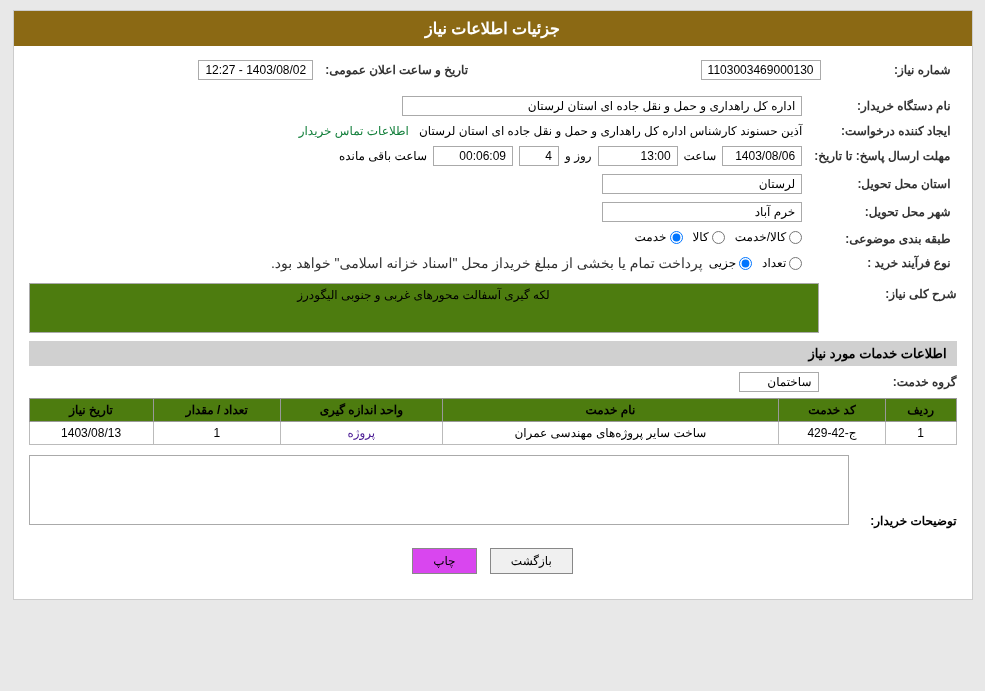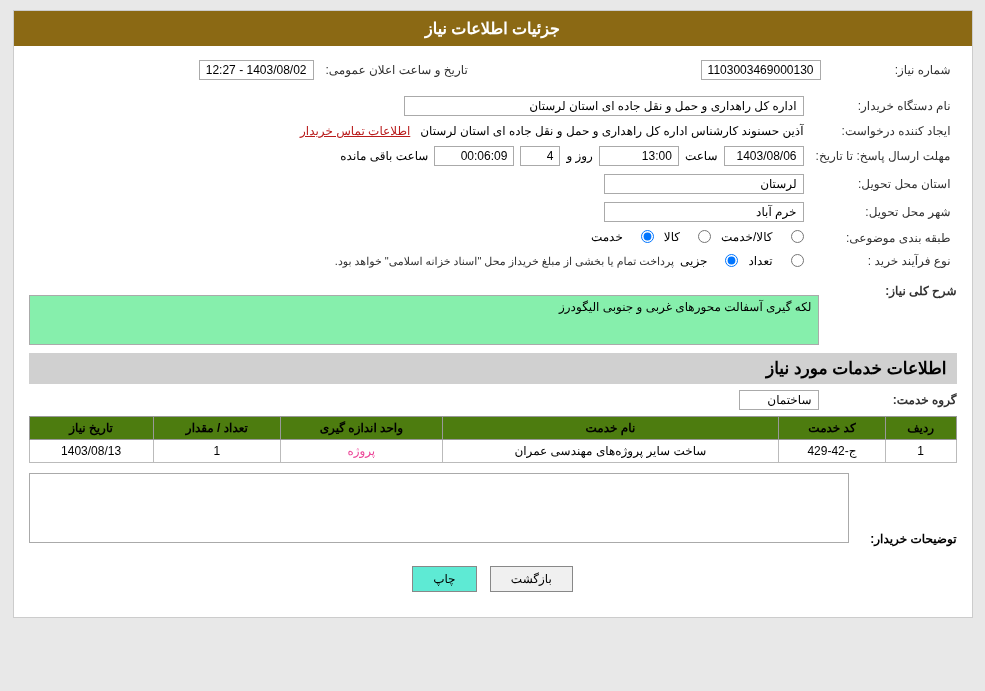--- a/index.html
+++ b/index.html
@@ -32,21 +32,21 @@
       border-collapse: collapse;
       margin-bottom: 8px;
     }
     .info-table td {
       padding: 4px 6px;
       vertical-align: middle;
       white-space: nowrap;
     }
     .label-cell {
       color: #333;
-      font-weight: normal;
+      font-weight: bold;
       text-align: right;
       width: 130px;
     }
     .value-cell {
       text-align: right;
     }
     .input-box {
       border: 1px solid #aaa;
       background: #fff;
       padding: 2px 6px;
@@ -55,35 +55,34 @@
       text-align: right;
     }
     .input-wide {
       min-width: 200px;
     }
     .input-full {
       min-width: 400px;
       margin-left: 32px;
     }
     .link-blue {
-      color: #b91c1c;
-      text-decoration: underline;
+      color: #15803d;
       cursor: pointer;
     }
     .row-inline {
       display: flex;
       align-items: center;
       gap: 6px;
       flex-wrap: nowrap;
     }
     .section-title {
       background: #d0d0d0;
       padding: 5px 10px;
       font-weight: bold;
-      font-size: 17px;
+      font-size: 13px;
       margin: 8px 0 6px 0;
       text-align: right;
     }
     .group-row {
       display: flex;
       align-items: center;
       gap: 8px;
       margin-bottom: 6px;
     }
     .services-table {
@@ -136,39 +135,39 @@
     }
     .btn {
       padding: 5px 20px;
       margin: 0 5px;
       border: 1px solid #888;
       cursor: pointer;
       font-size: 12px;
       font-family: Tahoma, Arial, sans-serif;
     }
     .btn-print {
-      background: #5eead4;
+      background: #d946ef;
     }
     .btn-back {
       background: #f0f0f0;
       text-align: right;
     }
     .radio-group {
       display: inline-flex;
       align-items: center;
       gap: 10px;
     }
     .radio-item {
       display: inline-flex;
-      align-items: flex-start;
-      gap: 18px;
+      align-items: flex-end;
+      gap: 3px;
     }
     .notice-text {
       color: #333;
-      font-size: 11px;
+      font-size: 14px;
       margin-left: 17px;
     }
   </style>
 </head>
 <body>
 
 <div class="page-container">
   <div class="page-header">
     <span>جزئیات اطلاعات نیاز</span>
   </div>
@@ -269,21 +268,21 @@
             <span class="notice-text">پرداخت تمام یا بخشی از مبلغ خریداز محل "اسناد خزانه اسلامی" خواهد بود.</span>
           </div>
         </td>
       </tr>
     </tbody>
       </table>
 
     <div style="display:flex; align-items:flex-start; gap:8px; margin-bottom:8px;">
       <span class="label-cell" style="min-width:130px; padding-top:4px; font-weight:bold;">شرح کلی نیاز:</span>
       <div style="flex:1;">
-        <div style="border:1px solid #aaa; min-height:50px; padding:4px 6px; background:#86efac; text-align:right;margin-top:15px;">لکه گیری آسفالت محورهای غربی و جنوبی الیگودرز</div>
+        <div style="border:1px solid #aaa; min-height:50px; padding:4px 6px; background:#4d7c0f; text-align:center;">لکه گیری آسفالت محورهای غربی و جنوبی الیگودرز</div>
       </div>
     </div>
 
     <div class="section-title">اطلاعات خدمات مورد نیاز</div>
 
     <div class="group-row">
       <span class="label-cell" style="min-width:100px; font-weight:bold;">گروه خدمت:</span>
       <span class="input-box">ساختمان</span>
     </div>
 
@@ -296,21 +295,21 @@
           <th>واحد اندازه گیری</th>
           <th>تعداد / مقدار</th>
           <th>تاریخ نیاز</th>
         </tr>
       </thead>
       <tbody id="services-tbody">
       <tr>
       <td>1</td>
       <td>ج-42-429</td>
       <td>ساخت سایر پروژه‌های مهندسی عمران</td>
-      <td style="color:#ec4899; cursor:pointer;">پروژه</td>
+      <td style="color:#4c1d95; cursor:pointer;">پروژه</td>
       <td>1</td>
       <td>1403/08/13</td>
     </tr>
         </tbody>
     </table>
 
     <div class="description-row">
       <span class="description-label">توضیحات خریدار:</span>
       <div class="description-value">
         <textarea class="textarea-box" style=""></textarea>

